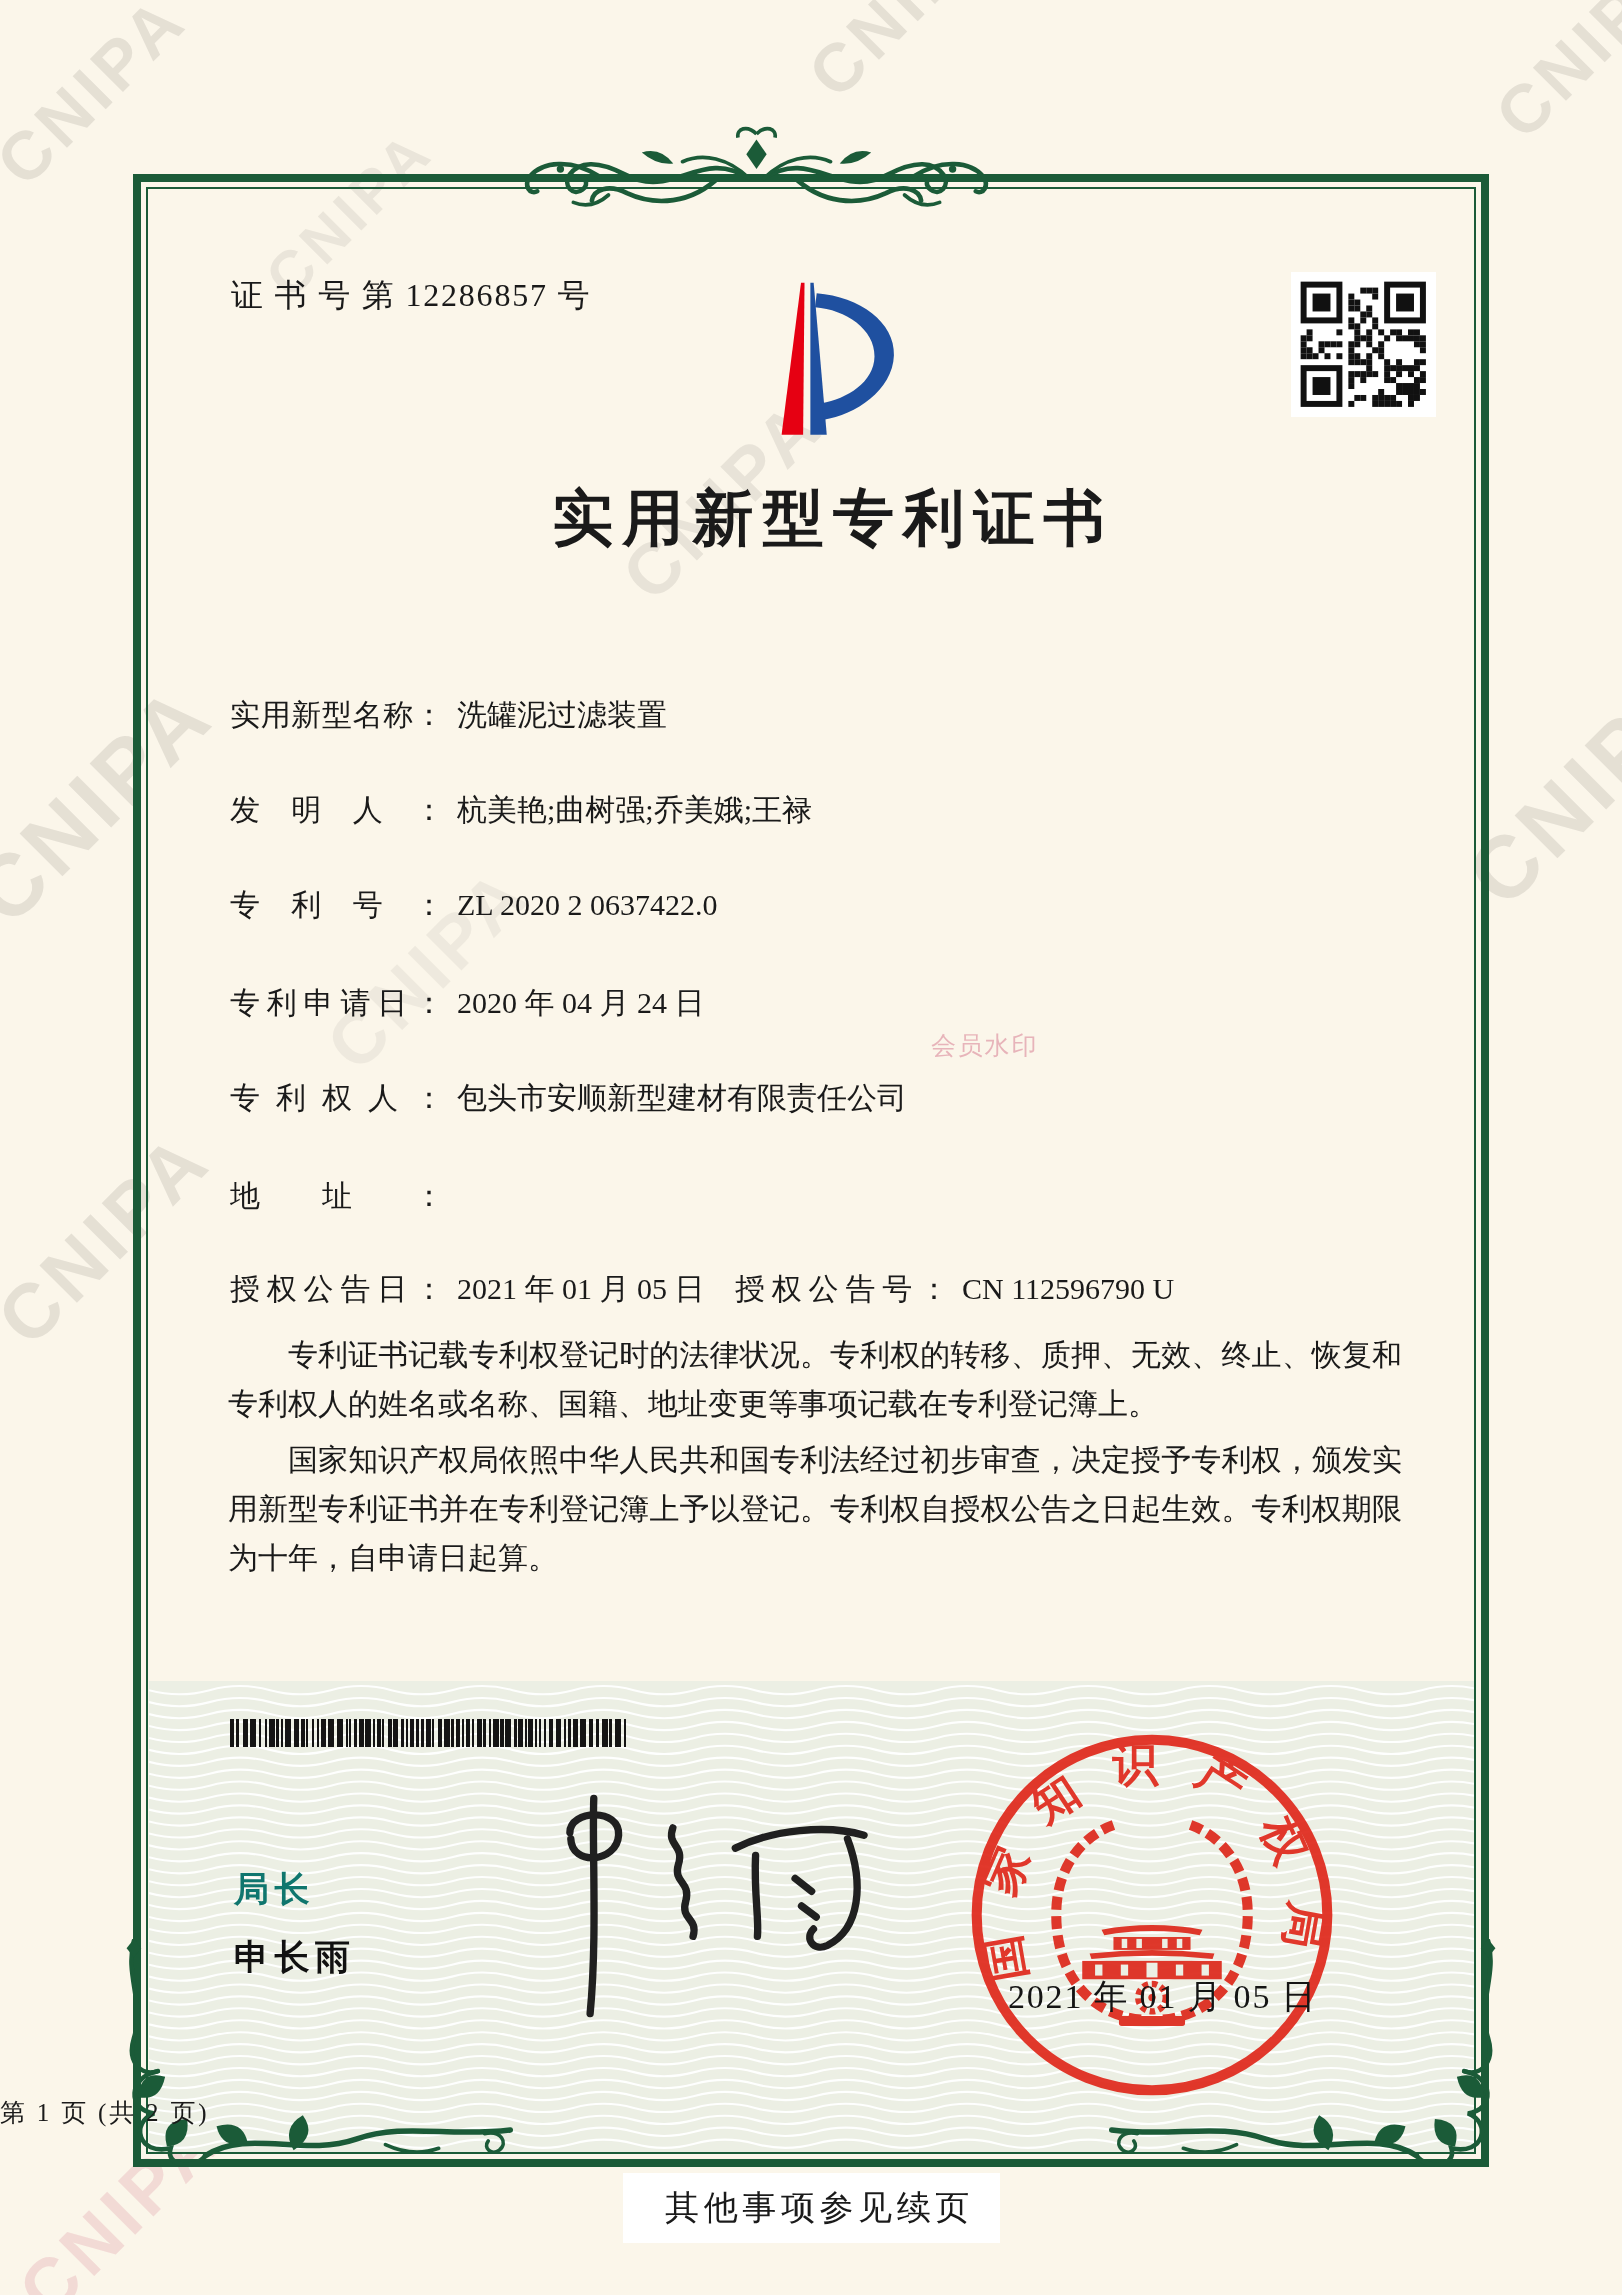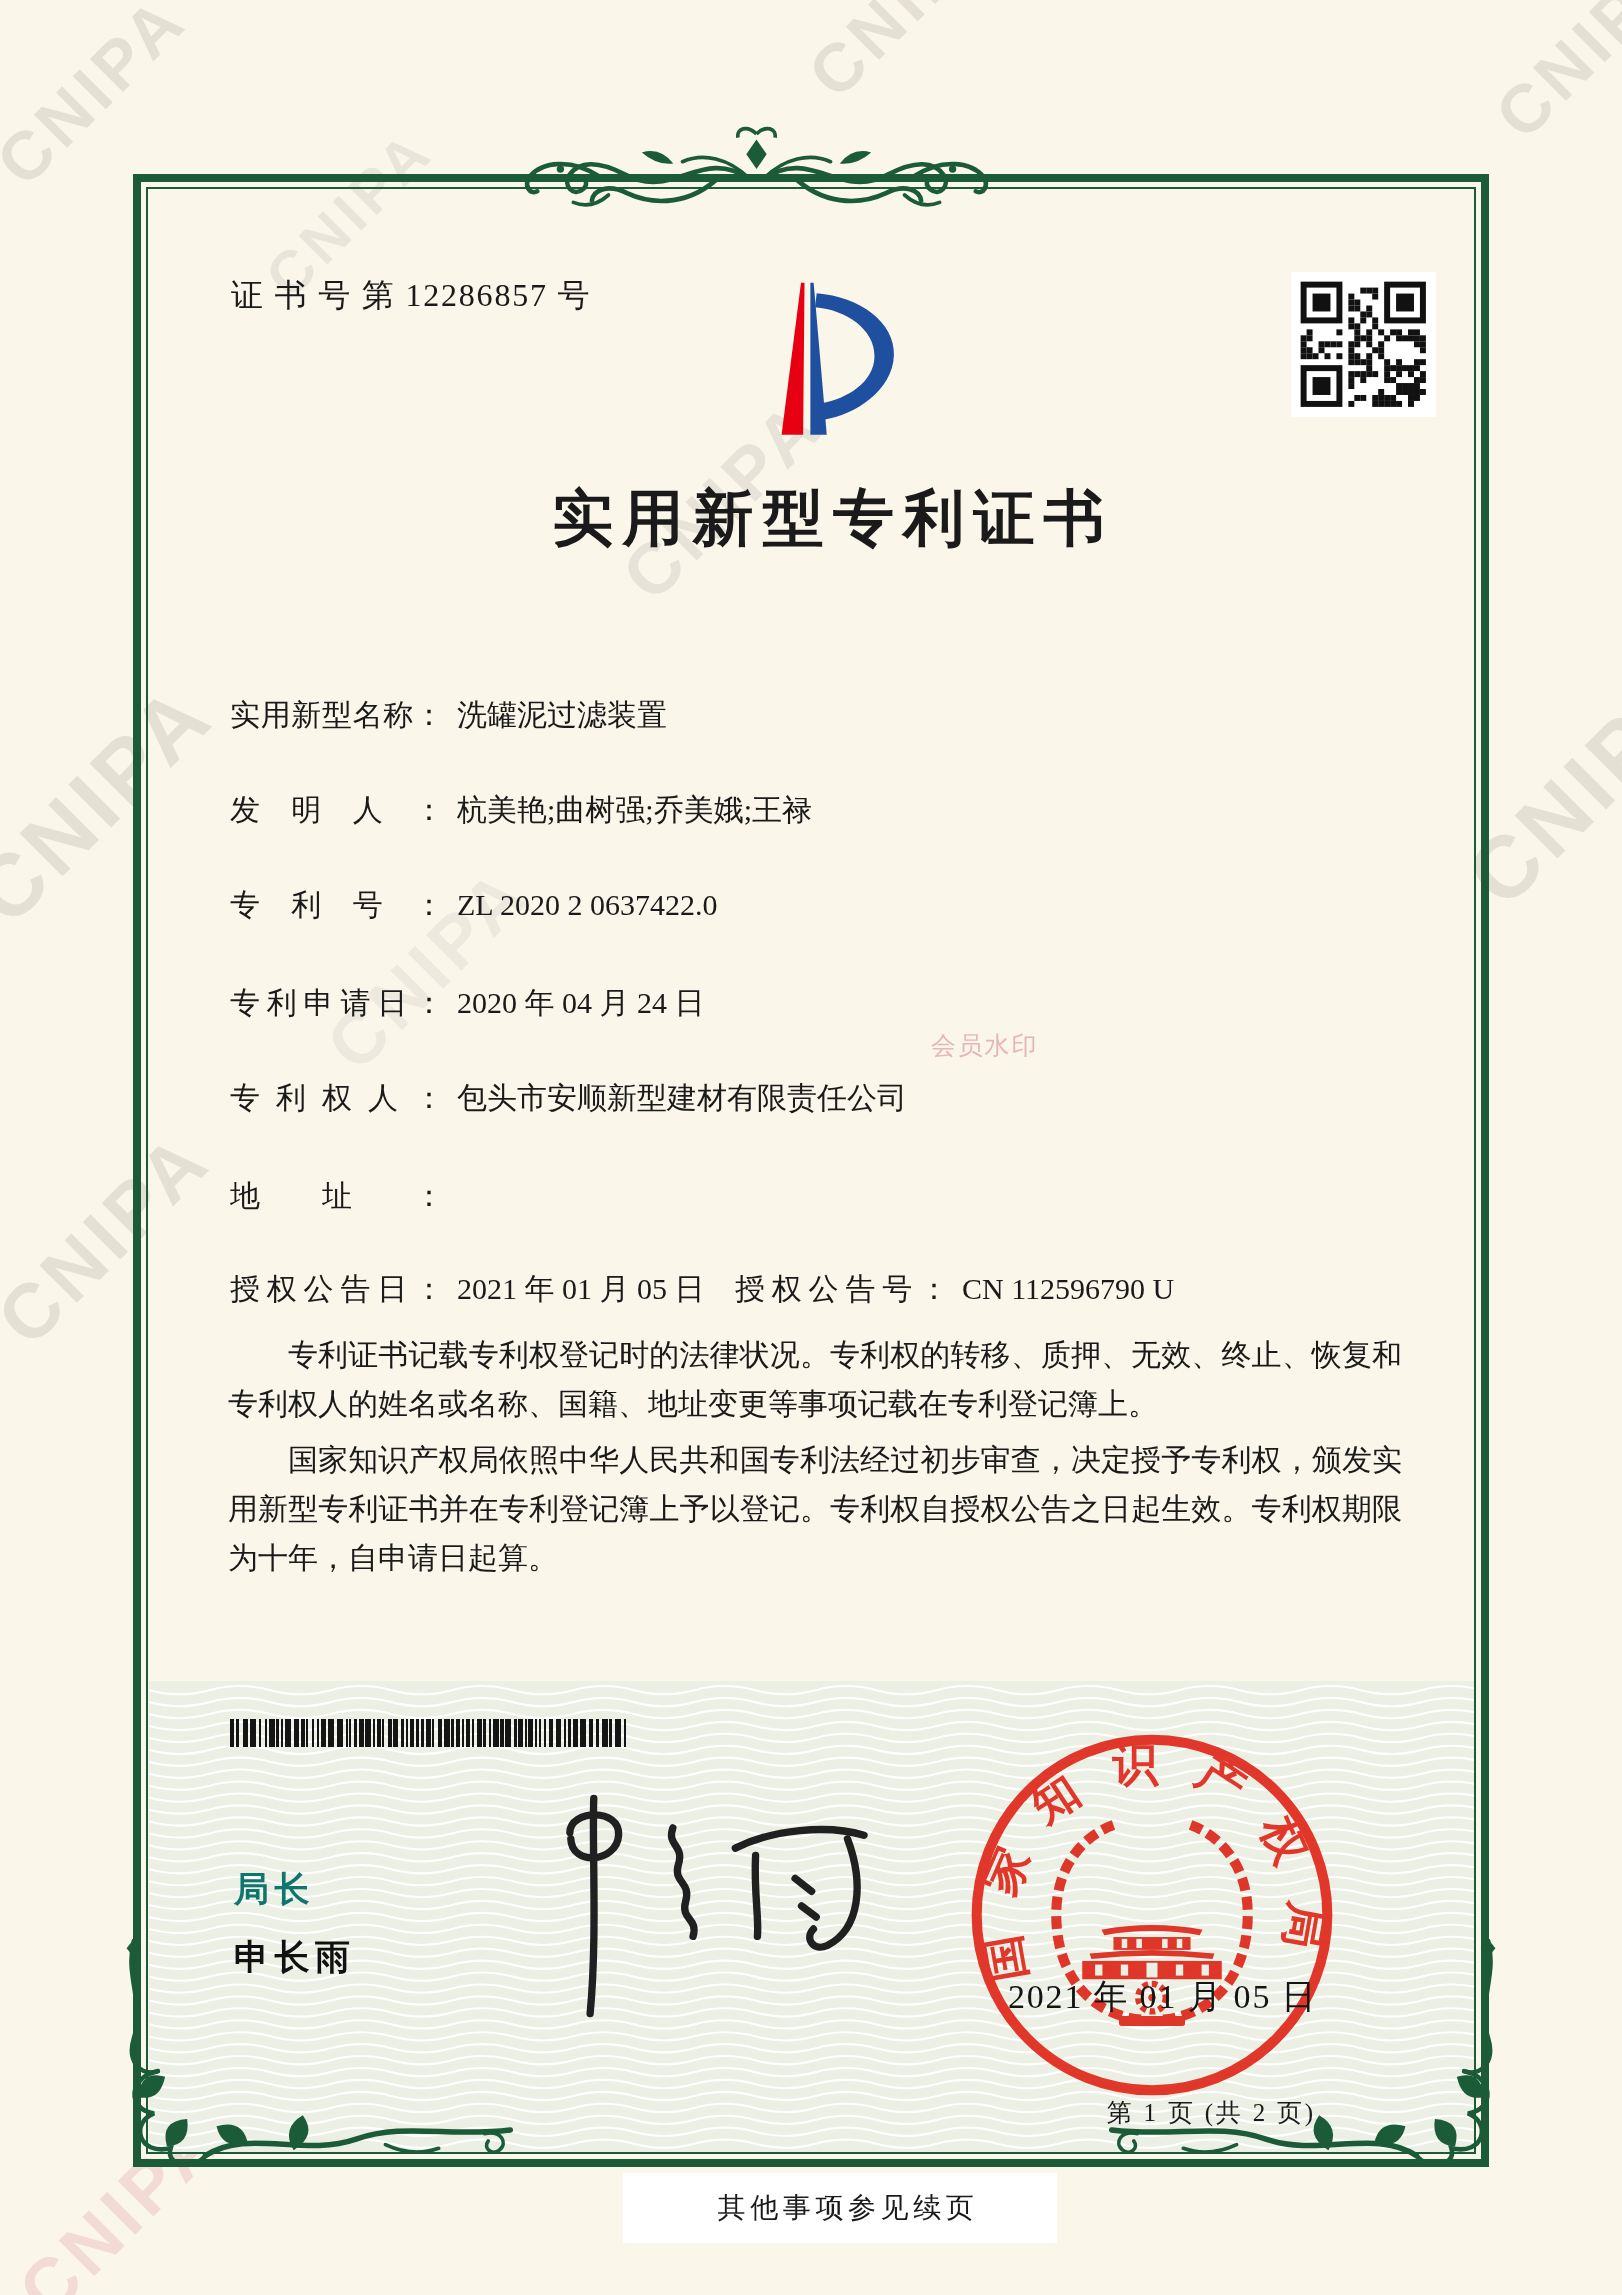--- a/index.html
+++ b/index.html
@@ -37,24 +37,24 @@
   
   .sig-title{position:absolute;left:234px;top:1866px;font-size:35px;font-weight:600;letter-spacing:5.5px;
              font-family:"Liberation Sans","DejaVu Sans",sans-serif;color:#0f766e;z-index:5;}
   .sig-name{position:absolute;left:234px;top:1934px;font-size:35px;font-weight:600;letter-spacing:5.5px;
             font-family:"Liberation Sans","DejaVu Sans",sans-serif;color:#111;z-index:5;}
   .sig-svg{position:absolute;left:432px;top:1791px;width:478px;height:230px;z-index:5;}
   
   .seal{position:absolute;left:962px;top:1725px;width:380px;height:380px;z-index:3;opacity:.93;}
   .sealdate{position:absolute;left:1008px;top:1974px;font-size:34px;letter-spacing:1.8px;color:#141414;z-index:6;}
   
-  .pageinfo{position:absolute;left:0;width:1316px;top:2096px;text-align:right;font-size:25px;
+  .pageinfo{position:absolute;left:0;width:1316px;top:2096px;text-align:left;font-size:25px;
             letter-spacing:2.8px;z-index:5;}
-  .notebox{position:absolute;left:623px;top:2173px;width:434px;height:70px;background:#ffffff;
-           display:flex;align-items:center;justify-content:center;font-size:28px;letter-spacing:4.6px;z-index:5;padding-left:16px;}
+  .notebox{position:absolute;left:623px;top:2173px;width:377px;height:70px;background:#ffffff;
+           display:flex;align-items:center;justify-content:center;font-size:34px;letter-spacing:4.6px;z-index:5;padding-left:16px;}
   
   .logo{position:absolute;left:691px;top:257px;width:235px;height:220px;z-index:5;}
   .qrbox{position:absolute;left:1291px;top:272px;width:145px;height:145px;background:#ffffff;z-index:5;}
   .orn{position:absolute;z-index:4;pointer-events:none;}
 </style>
 </head>
 <body>
 
 <div class="page">
 

